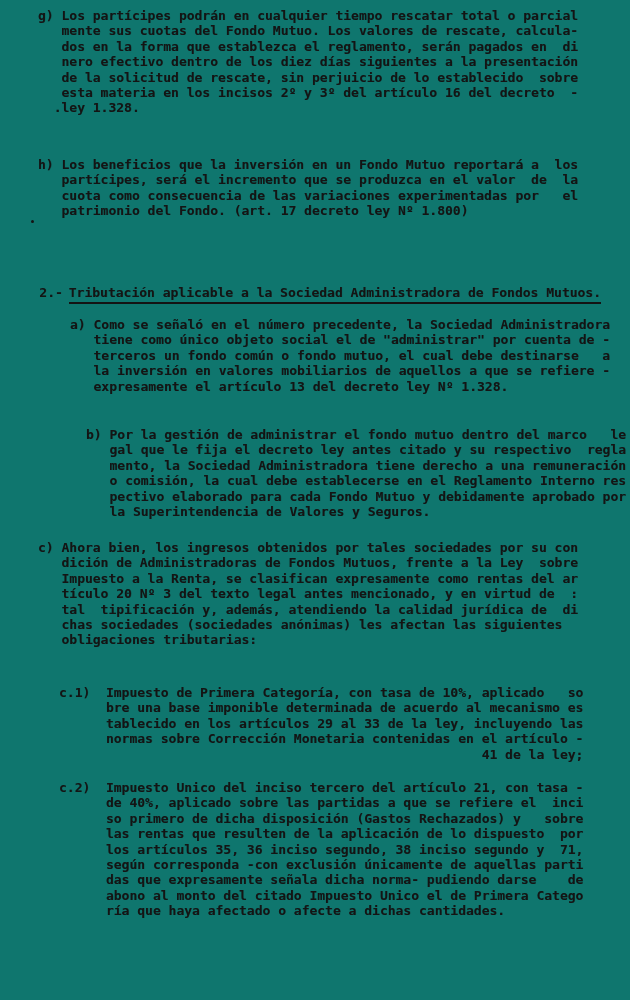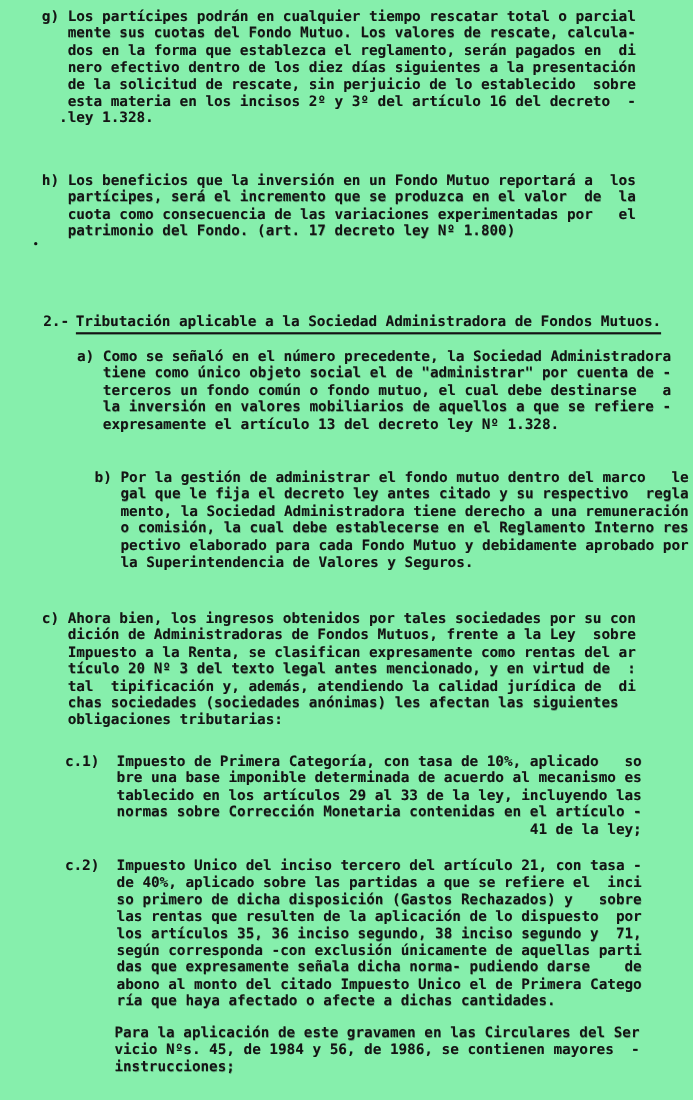--- a/index.html
+++ b/index.html
@@ -1,38 +1,38 @@
 <!DOCTYPE html>
 <html><head>
 <meta charset="utf-8">
 <style>
   html,body { margin:0; padding:0; background:#e8e8e6; }
   .page {
     position:relative;
     width:630px; height:1000px;
-    background:#86efac;
+    background:#0f766e;
     overflow:hidden;
     margin:0;
   }
   .tblock, .heading {
     position:absolute;
     white-space:pre;
     font-family:"DejaVu Sans Mono","Liberation Mono",monospace;
     font-size:13px;
     line-height:15.4px;
     font-weight:700;
     color:#141414;
     text-shadow:0.3px 0.3px 0 rgba(20,20,20,0.35);
   }
   .blk-g       { top:8px;   left:38px; }
   .blk-h       { top:157px; left:38px; }
   .blk-heading { top:270px; left:8px;text-align:right;  }
   .blk-a       { top:317px; left:38px;margin-left:32px; }
   .blk-b       { top:427px; left:38px;margin-left:48px; }
-  .blk-c       { top:555px; left:38px; }
+  .blk-c       { top:540px; left:38px; }
   .blk-c1      { top:685px; left:59px;text-align:right; }
   .blk-c2      { top:780px; left:59px; }
   .blk-final   { top:932px; left:104px; }
   .heading .underlined {
     border-bottom:2.5px solid #141414;
     padding-bottom:2px;
   }
   .heading .gap { display:inline-block; width:6px; }
   .speck {
     position:absolute;
@@ -96,17 +96,14 @@
   <div class="tblock blk-c2">c.2)  Impuesto Unico del inciso tercero del artículo 21, con tasa -
       de 40%, aplicado sobre las partidas a que se refiere el  inci
       so primero de dicha disposición (Gastos Rechazados) y   sobre
       las rentas que resulten de la aplicación de lo dispuesto  por
       los artículos 35, 36 inciso segundo, 38 inciso segundo y  71,
       según corresponda -con exclusión únicamente de aquellas parti
       das que expresamente señala dicha norma- pudiendo darse    de
       abono al monto del citado Impuesto Unico el de Primera Catego
       ría que haya afectado o afecte a dichas cantidades.</div>
 
-  <div class="tblock blk-final">Para la aplicación de este gravamen en las Circulares del Ser
-vicio Nºs. 45, de 1984 y 56, de 1986, se contienen mayores  -
-instrucciones;</div>
 
 </div>
 
 </body></html>

